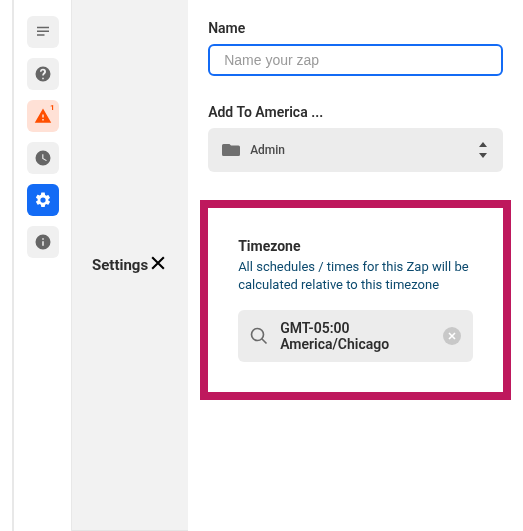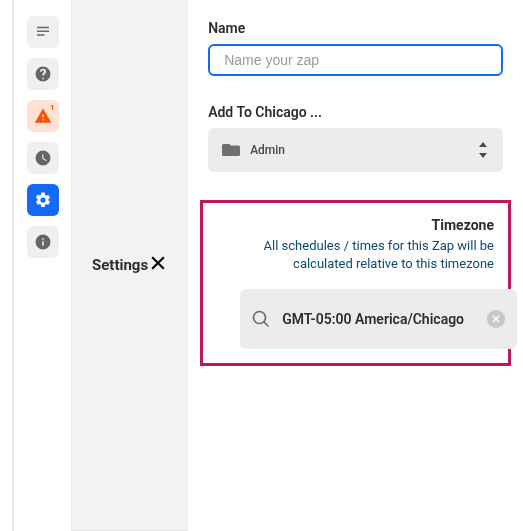--- a/index.html
+++ b/index.html
@@ -128,48 +128,46 @@
       background: #f1f1f1;
       border: none;
       border-radius: 6px;
       padding: 12px;
       font-size: 14px;
       resize: none;
       outline: none;
       font-family: inherit;
     }
     .tz-highlight {
-      border: 3px solid #be185d;
+      border: 8px solid #be185d;
       margin: 0 -8px;
-      padding: 14px;
+      padding: 30px;
       background: #fff;
-      text-align: right;
     }
     .tz-label {
       font-size: 14px;
       font-weight: 700;
       color: #2d2d2d;
       margin-bottom: 4px;
     }
     .tz-hint {
       font-size: 13px;
       color: #0c4a6e;
       line-height: 1.4;
       margin-bottom: 16px;
     }
     .tz-input-wrap {
       position: relative;
       width: 100%;
-      height: 60px;
+      height: 52px;
       background: #ececec;
       border-radius: 6px;
       display: flex;
       align-items: center;
       padding: 0 44px 0 42px;
-      margin-left: 23px;
     }
     .tz-input-wrap .search-ic {
       position: absolute;
       left: 12px;
       color: #6a6a6a;
     }
     .tz-input-wrap .search-ic svg { width: 18px; height: 18px; display: block; }
     .tz-value {
       font-size: 14px;
       font-weight: 600;
@@ -240,21 +238,21 @@
     </div>
 
     <div class="panel-body">
 
       <div class="field">
         <label class="field-label">Name</label>
         <input type="text" class="text-input" placeholder="Name your zap" style="">
       </div>
 
       <div class="field">
-        <label class="field-label">Add To Chicago ...</label>
+        <label class="field-label">Add To America ...</label>
         <div class="folder-select">
           <span class="folder-ic">
             <svg viewBox="0 0 24 20">
                 <path fill="currentColor" d="M10 2H2a2 2 0 00-2 2v12a2 2 0 002 2h20a2 2 0 002-2V6a2 2 0 00-2-2H12l-2-2z"></path>
               </svg>
           </span>
           <span class="sel-text">Admin</span>
           <span class="arrows">
             <svg viewBox="0 0 12 16">
                 <path fill="currentColor" d="M6 0l4 5H2zM6 16l-4-5h8z"></path>

